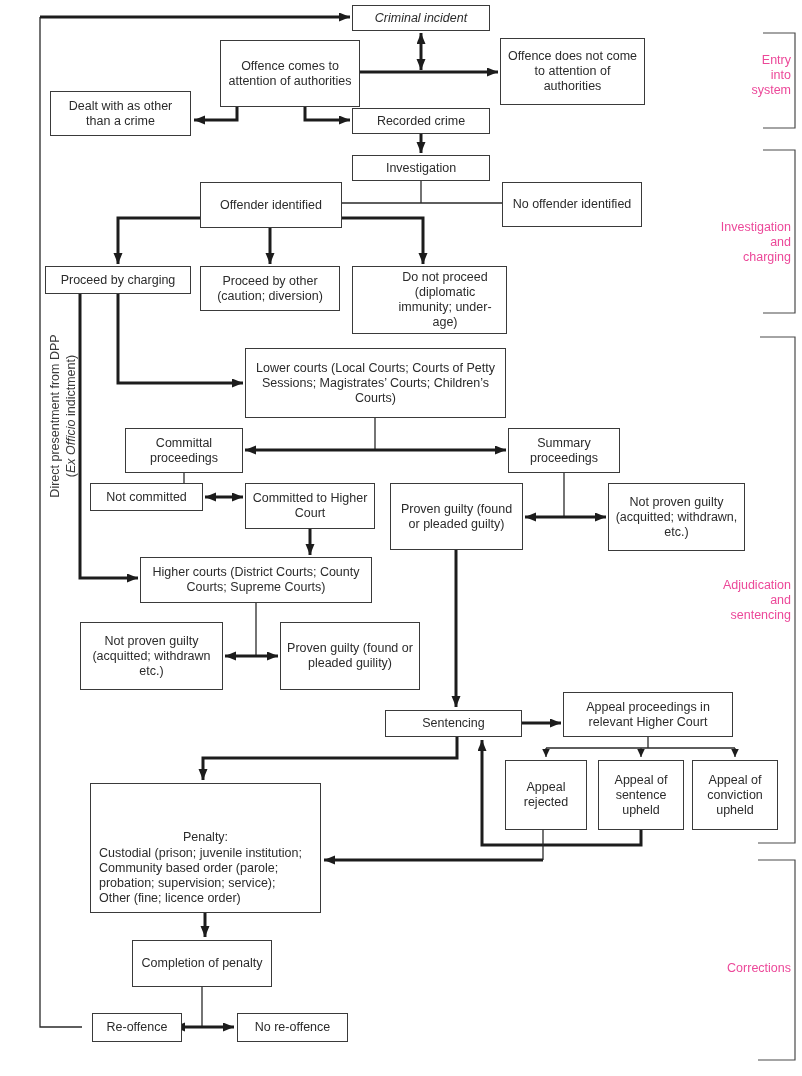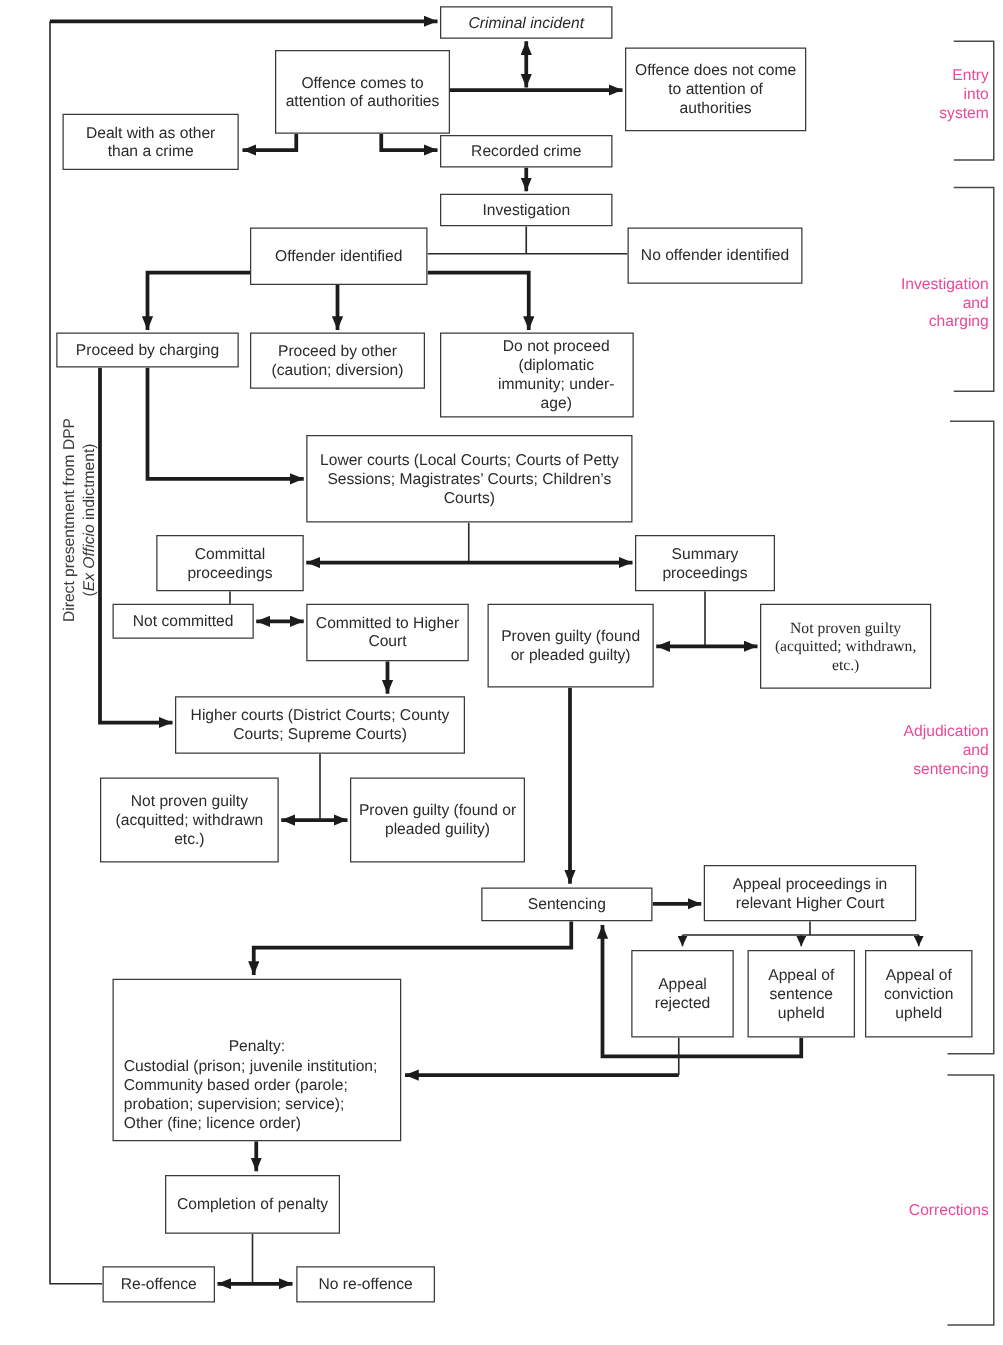--- a/index.html
+++ b/index.html
@@ -110,39 +110,39 @@
   <div class="box" style="left:502px;top:182px;width:140px;height:45px;">No offender identified</div>
   <div class="box" style="left:45px;top:266px;width:146px;height:28px;">Proceed by charging</div>
   <div class="box" style="left:200px;top:266px;width:140px;height:45px;">Proceed by other (caution; diversion)</div>
   <div class="box" style="left:352px;top:266px;width:155px;height:68px;padding-left:36px;">Do not proceed (diplomatic immunity; under-age)</div>
   <div class="box" style="left:245px;top:348px;width:261px;height:70px;">Lower courts (Local Courts; Courts of Petty Sessions; Magistrates’ Courts; Children’s Courts)</div>
   <div class="box" style="left:125px;top:428px;width:118px;height:45px;">Committal proceedings</div>
   <div class="box" style="left:508px;top:428px;width:112px;height:45px;">Summary proceedings</div>
   <div class="box" style="left:90px;top:483px;width:113px;height:28px;">Not committed</div>
   <div class="box" style="left:245px;top:483px;width:130px;height:46px;">Committed to Higher Court</div>
   <div class="box" style="left:390px;top:483px;width:133px;height:67px;">Proven guilty (found or pleaded guilty)</div>
-  <div class="box" style="left:608px;top:483px;width:137px;height:68px;font-family:Liberation Serif, serif;">Not proven guilty (acquitted; withdrawn, etc.)</div>
+  <div class="box" style="left:608px;top:483px;width:137px;height:68px;">Not proven guilty (acquitted; withdrawn, etc.)</div>
   <div class="box" style="left:140px;top:557px;width:232px;height:46px;">Higher courts (District Courts; County Courts; Supreme Courts)</div>
   <div class="box" style="left:80px;top:622px;width:143px;height:68px;">Not proven guilty (acquitted; withdrawn etc.)</div>
   <div class="box" style="left:280px;top:622px;width:140px;height:68px;">Proven guilty (found or pleaded guility)</div>
   <div class="box" style="left:385px;top:710px;width:137px;height:27px;">Sentencing</div>
   <div class="box" style="left:563px;top:692px;width:170px;height:45px;">Appeal proceedings in relevant Higher Court</div>
   <div class="box" style="left:505px;top:760px;width:82px;height:70px;">Appeal rejected</div>
   <div class="box" style="left:598px;top:760px;width:86px;height:70px;">Appeal of sentence upheld</div>
   <div class="box" style="left:692px;top:760px;width:86px;height:70px;">Appeal of conviction upheld</div>
 
   <div class="box penalty" style="left:90px;top:783px;width:231px;height:130px;">
     <div class="pen-title">Penalty:</div>
     <div class="pen-line">Custodial (prison; juvenile institution;</div>
     <div class="pen-line">Community based order (parole; probation; supervision; service);</div>
     <div class="pen-line">Other (fine; licence order)</div>
   </div>
 
   <div class="box" style="left:132px;top:940px;width:140px;height:47px;">Completion of penalty</div>
-  <div class="box" style="left:82px;top:1013px;width:90px;height:29px;">Re-offence</div>
+  <div class="box" style="left:92px;top:1013px;width:90px;height:29px;">Re-offence</div>
   <div class="box" style="left:237px;top:1013px;width:111px;height:29px;">No re-offence</div>
 
   <div class="dpp">
     <div>Direct presentment from DPP</div>
     <div><span>(</span><i>Ex Officio</i><span> indictment)</span></div>
   </div>
 
   <div class="side-label" style="left:671px;top:53px;">
     <div>Entry</div>
     <div>into</div>

